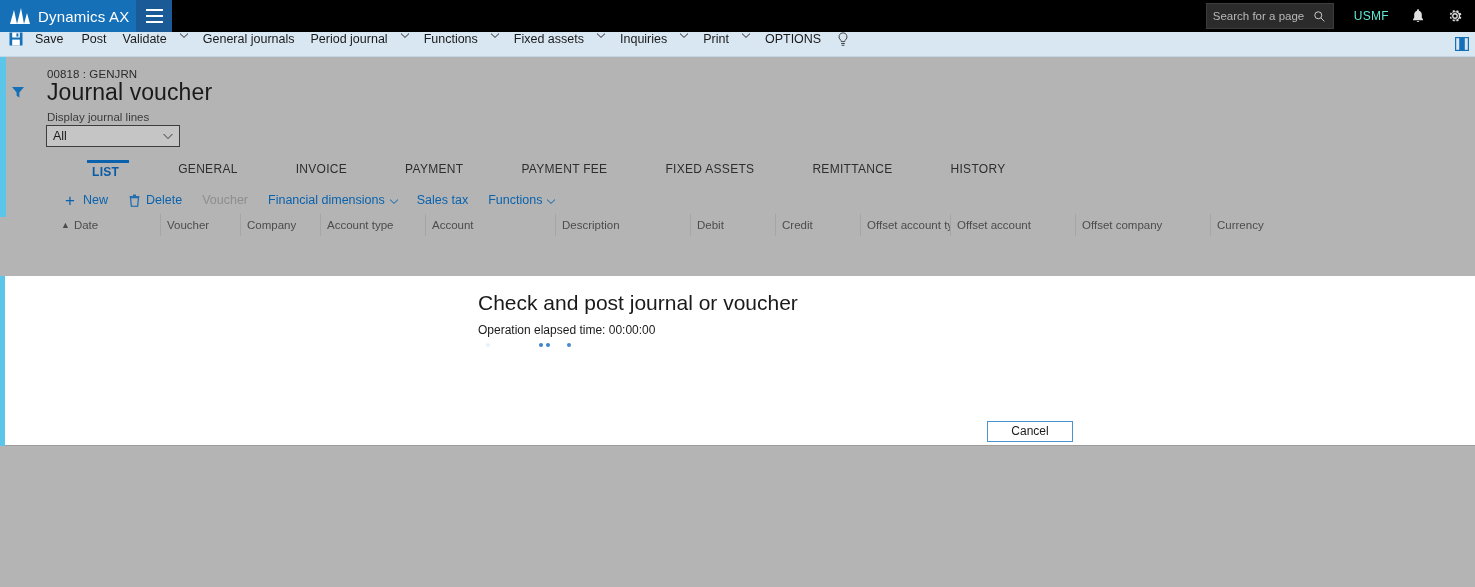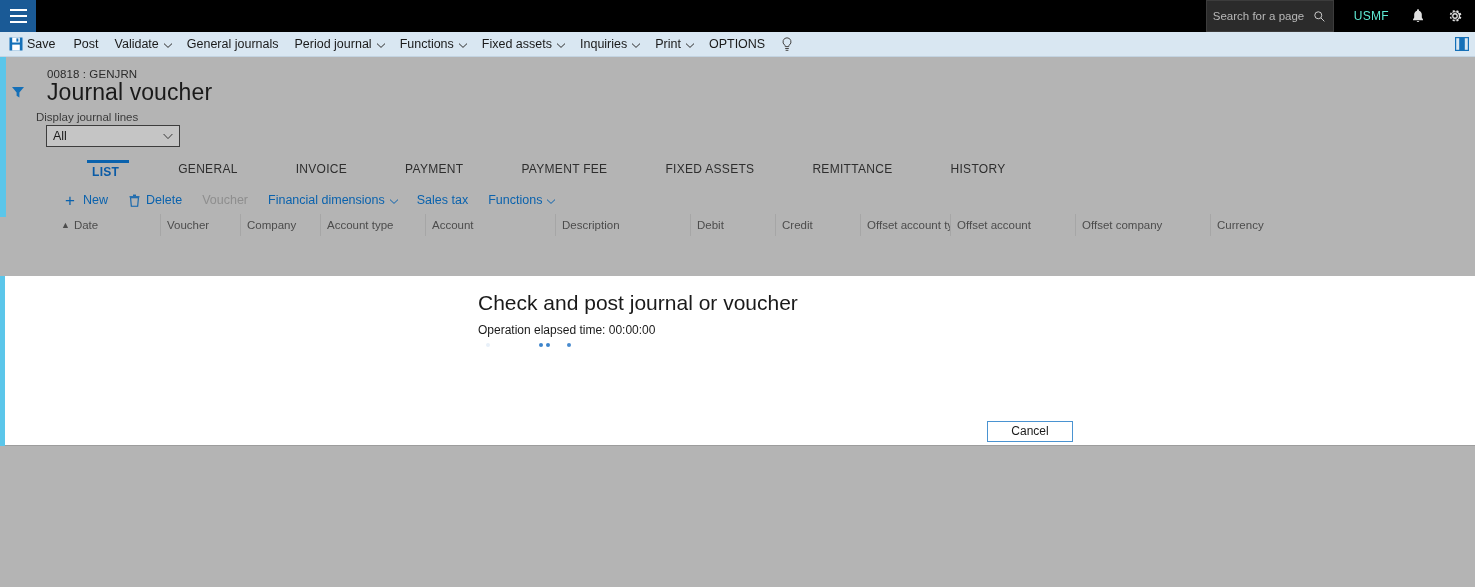--- a/index.html
+++ b/index.html
@@ -65,21 +65,21 @@
   }
   .topbar-right {
     margin-left: auto;
     display: flex;
     align-items: center;
     height: 32px;
     padding-right: 12px;
   }
   .search-box {
     width: 128px;
-    height: 32px;
+    height: 26px;
     background: #2b2b2b;
     border: 1px solid #3c3c3c;
     display: flex;
     align-items: center;
     padding: 0 4px 0 6px;
     box-sizing: border-box;
   }
   .search-box input {
     background: transparent;
     border: none;
@@ -109,25 +109,26 @@
     height: 25px;
     background: #d9e7f2;
     border-bottom: 1px solid #c3d4e2;
     display: flex;
     align-items: center;
     font-size: 12.5px;
     box-sizing: border-box;
   }
   .cmd-item {
     display: flex;
-    align-items: center;
+    align-items: flex-start;
     height: 25px;
     padding: 0 8px;
     color: #1a1a1a;
     white-space: nowrap;
+    gap: 8px;
   }
   .cmd-item.save { padding-left: 9px; padding-right: 10px; }
   .save-icon { width: 14px; height: 14px; margin-right: 4px; flex: none; }
   .caret {
     display: inline-block;
     margin-left: 5px;
     width: 7px; height: 5px;
     position: relative;
     top: 1px;
   }
@@ -175,21 +176,21 @@
   .page-title {
     position: absolute;
     left: 47px; top: 22px;
     font-size: 23px;
     font-weight: 400;
     color: #1a1a1a;
     letter-spacing: .1px;
   }
   .field-label {
     position: absolute;
-    left: 36px; top: 54px;
+    left: 47px; top: 54px;
     font-size: 11.5px;
     color: #3a3a3a;
   }
   .select-box {
     position: absolute;
     left: 46px; top: 68px;
     width: 134px;
     height: 22px;
     border: 1px solid #3d3d3d;
     background: #c5c5c5;
@@ -358,20 +359,28 @@
     cursor: pointer;
     padding: 0;
     line-height: 19px;
     box-sizing: border-box;
   }
 </style>
 </head>
 <body>
 
 <div class="topbar">
+  <div class="brand">
+    <svg class="brand-logo" viewBox="0 0 20 16">
+      <polygon points="0,16 4,2 7,16" fill="#ffffff"></polygon>
+      <polygon points="7,16 11,0 14,16" fill="#ffffff"></polygon>
+      <polygon points="14,16 17,5 20,16" fill="#ffffff"></polygon>
+    </svg>
+    <span class="brand-name">Dynamics AX</span>
+  </div>
   <div class="hamburger">
     <span></span>
       <span></span>
       <span></span>
   </div>
   <div class="topbar-right">
     <div class="search-box">
       <input type="text" placeholder="Search for a page" style="">
       <svg class="search-icon" viewBox="0 0 16 16">
         <circle cx="6.5" cy="6.5" r="4.3" fill="none" stroke="#cfcfcf" stroke-width="1.2"></circle>

